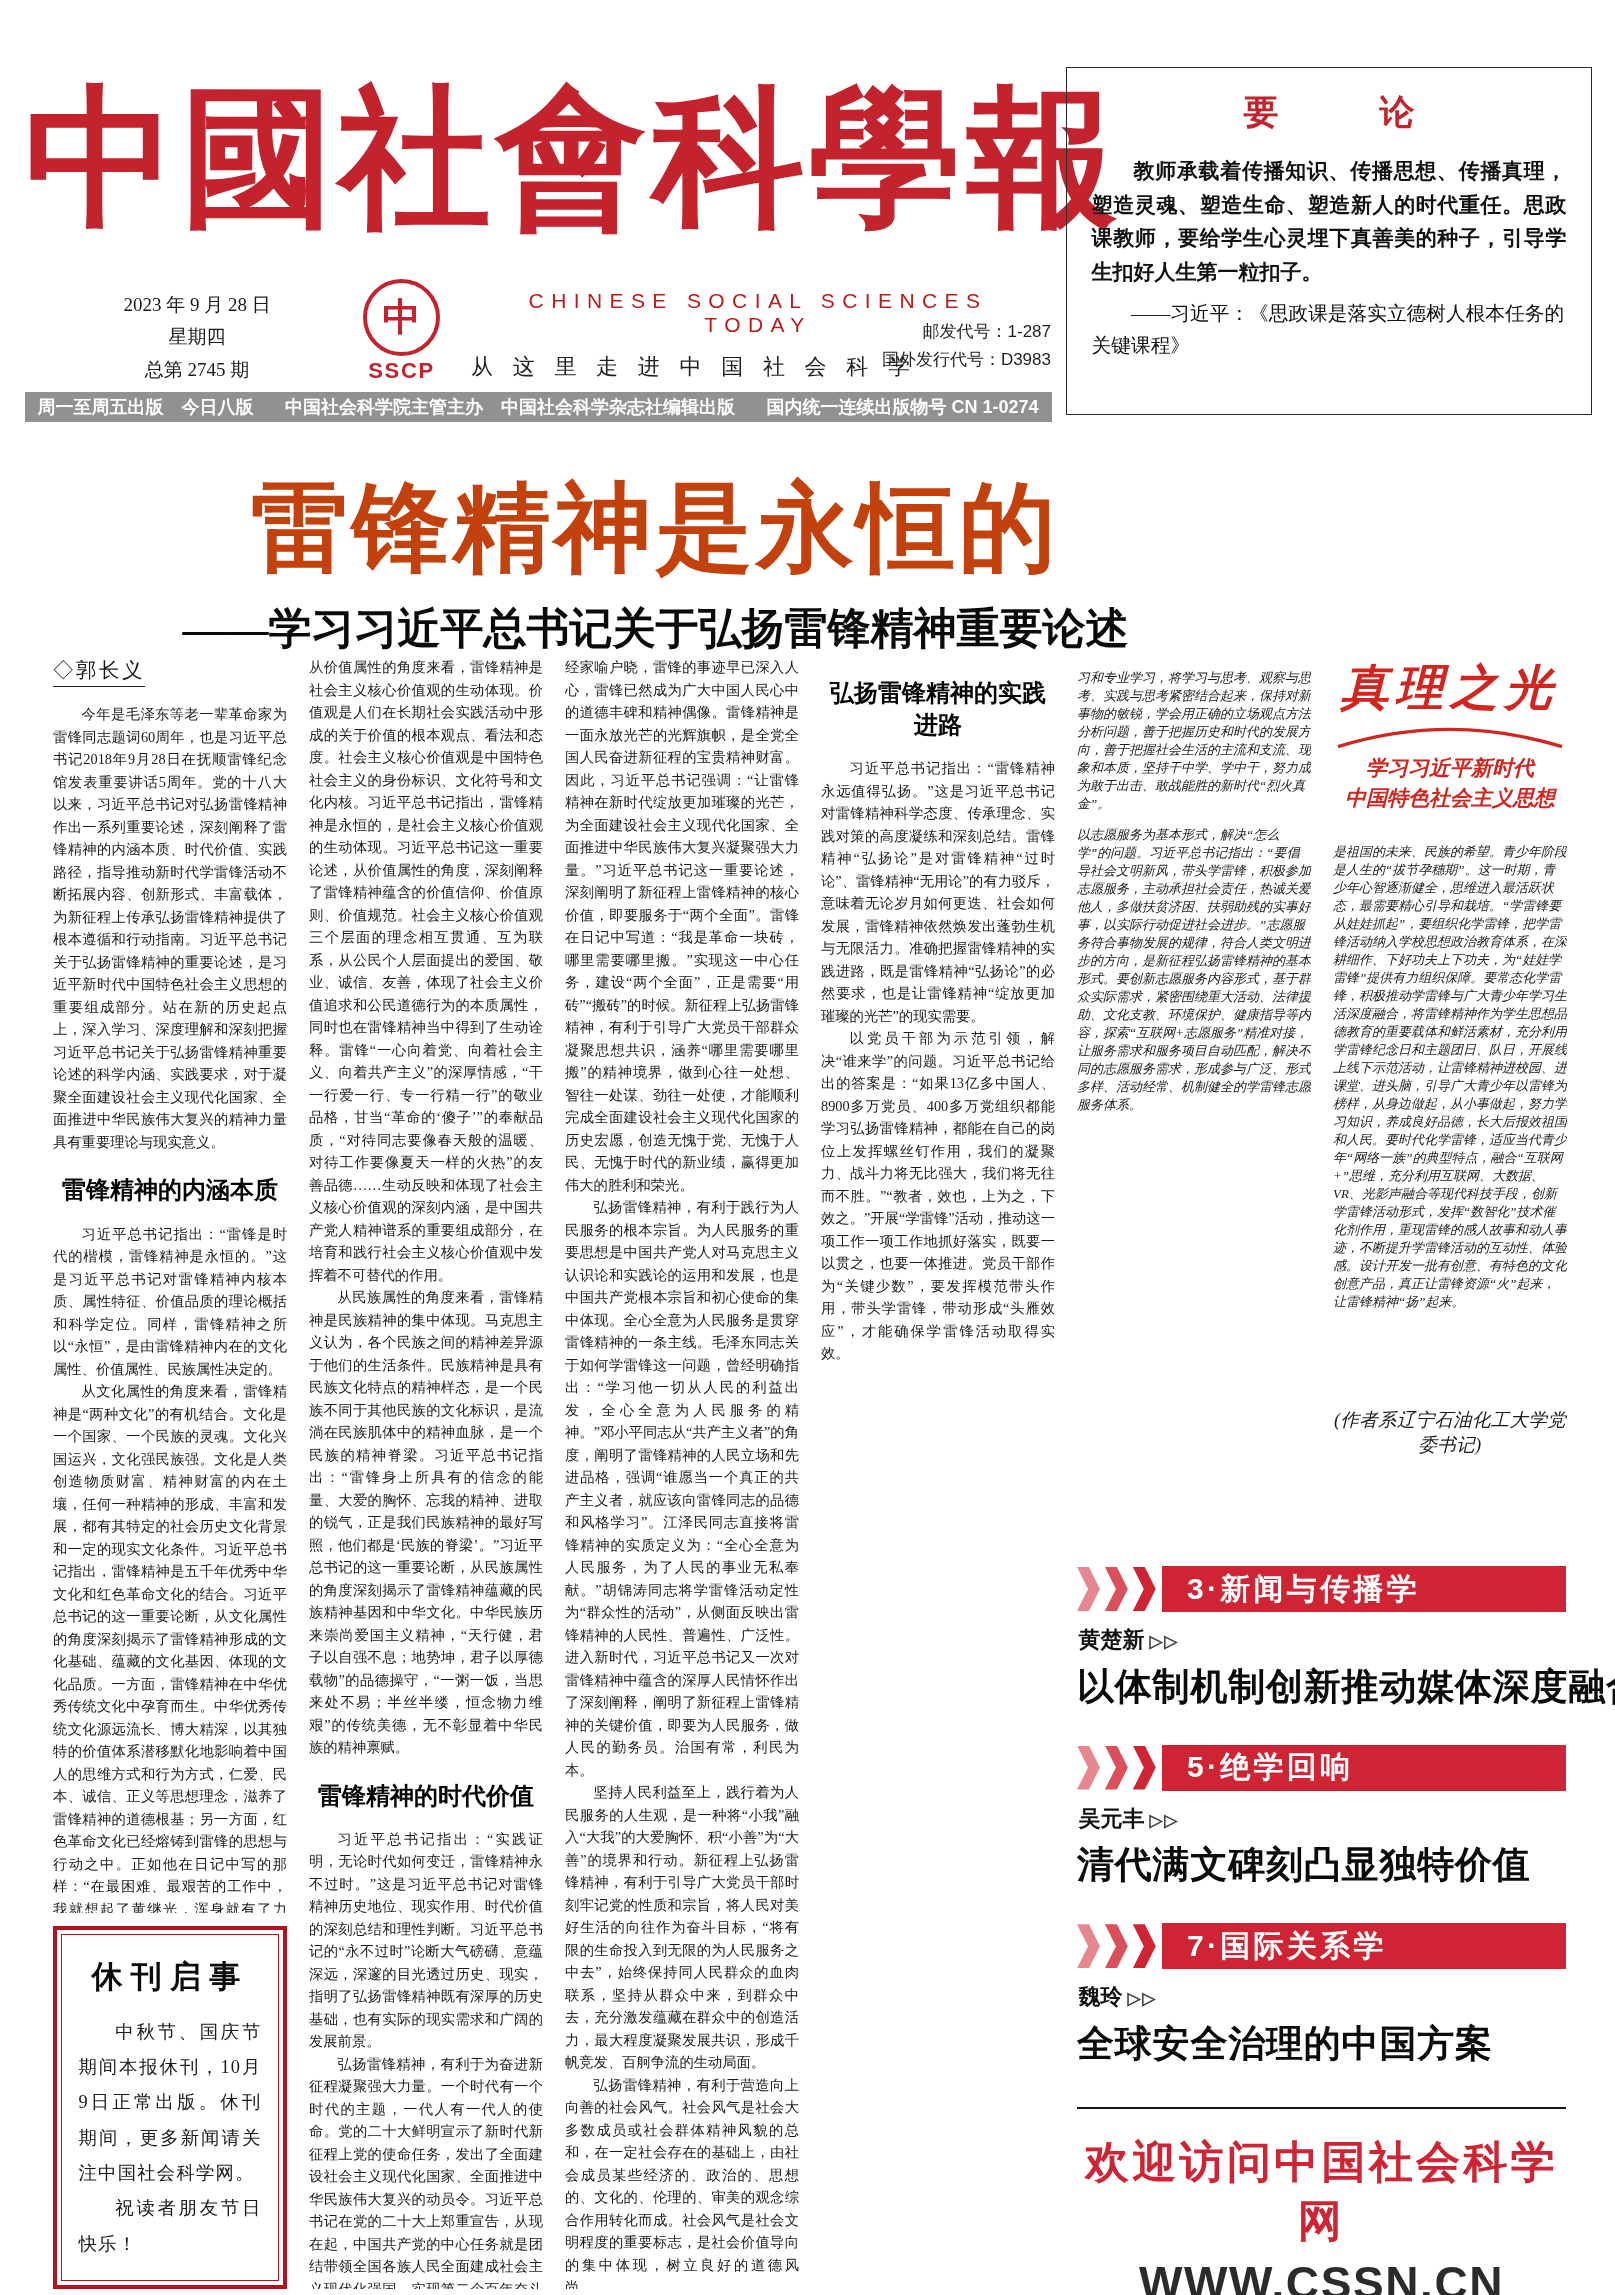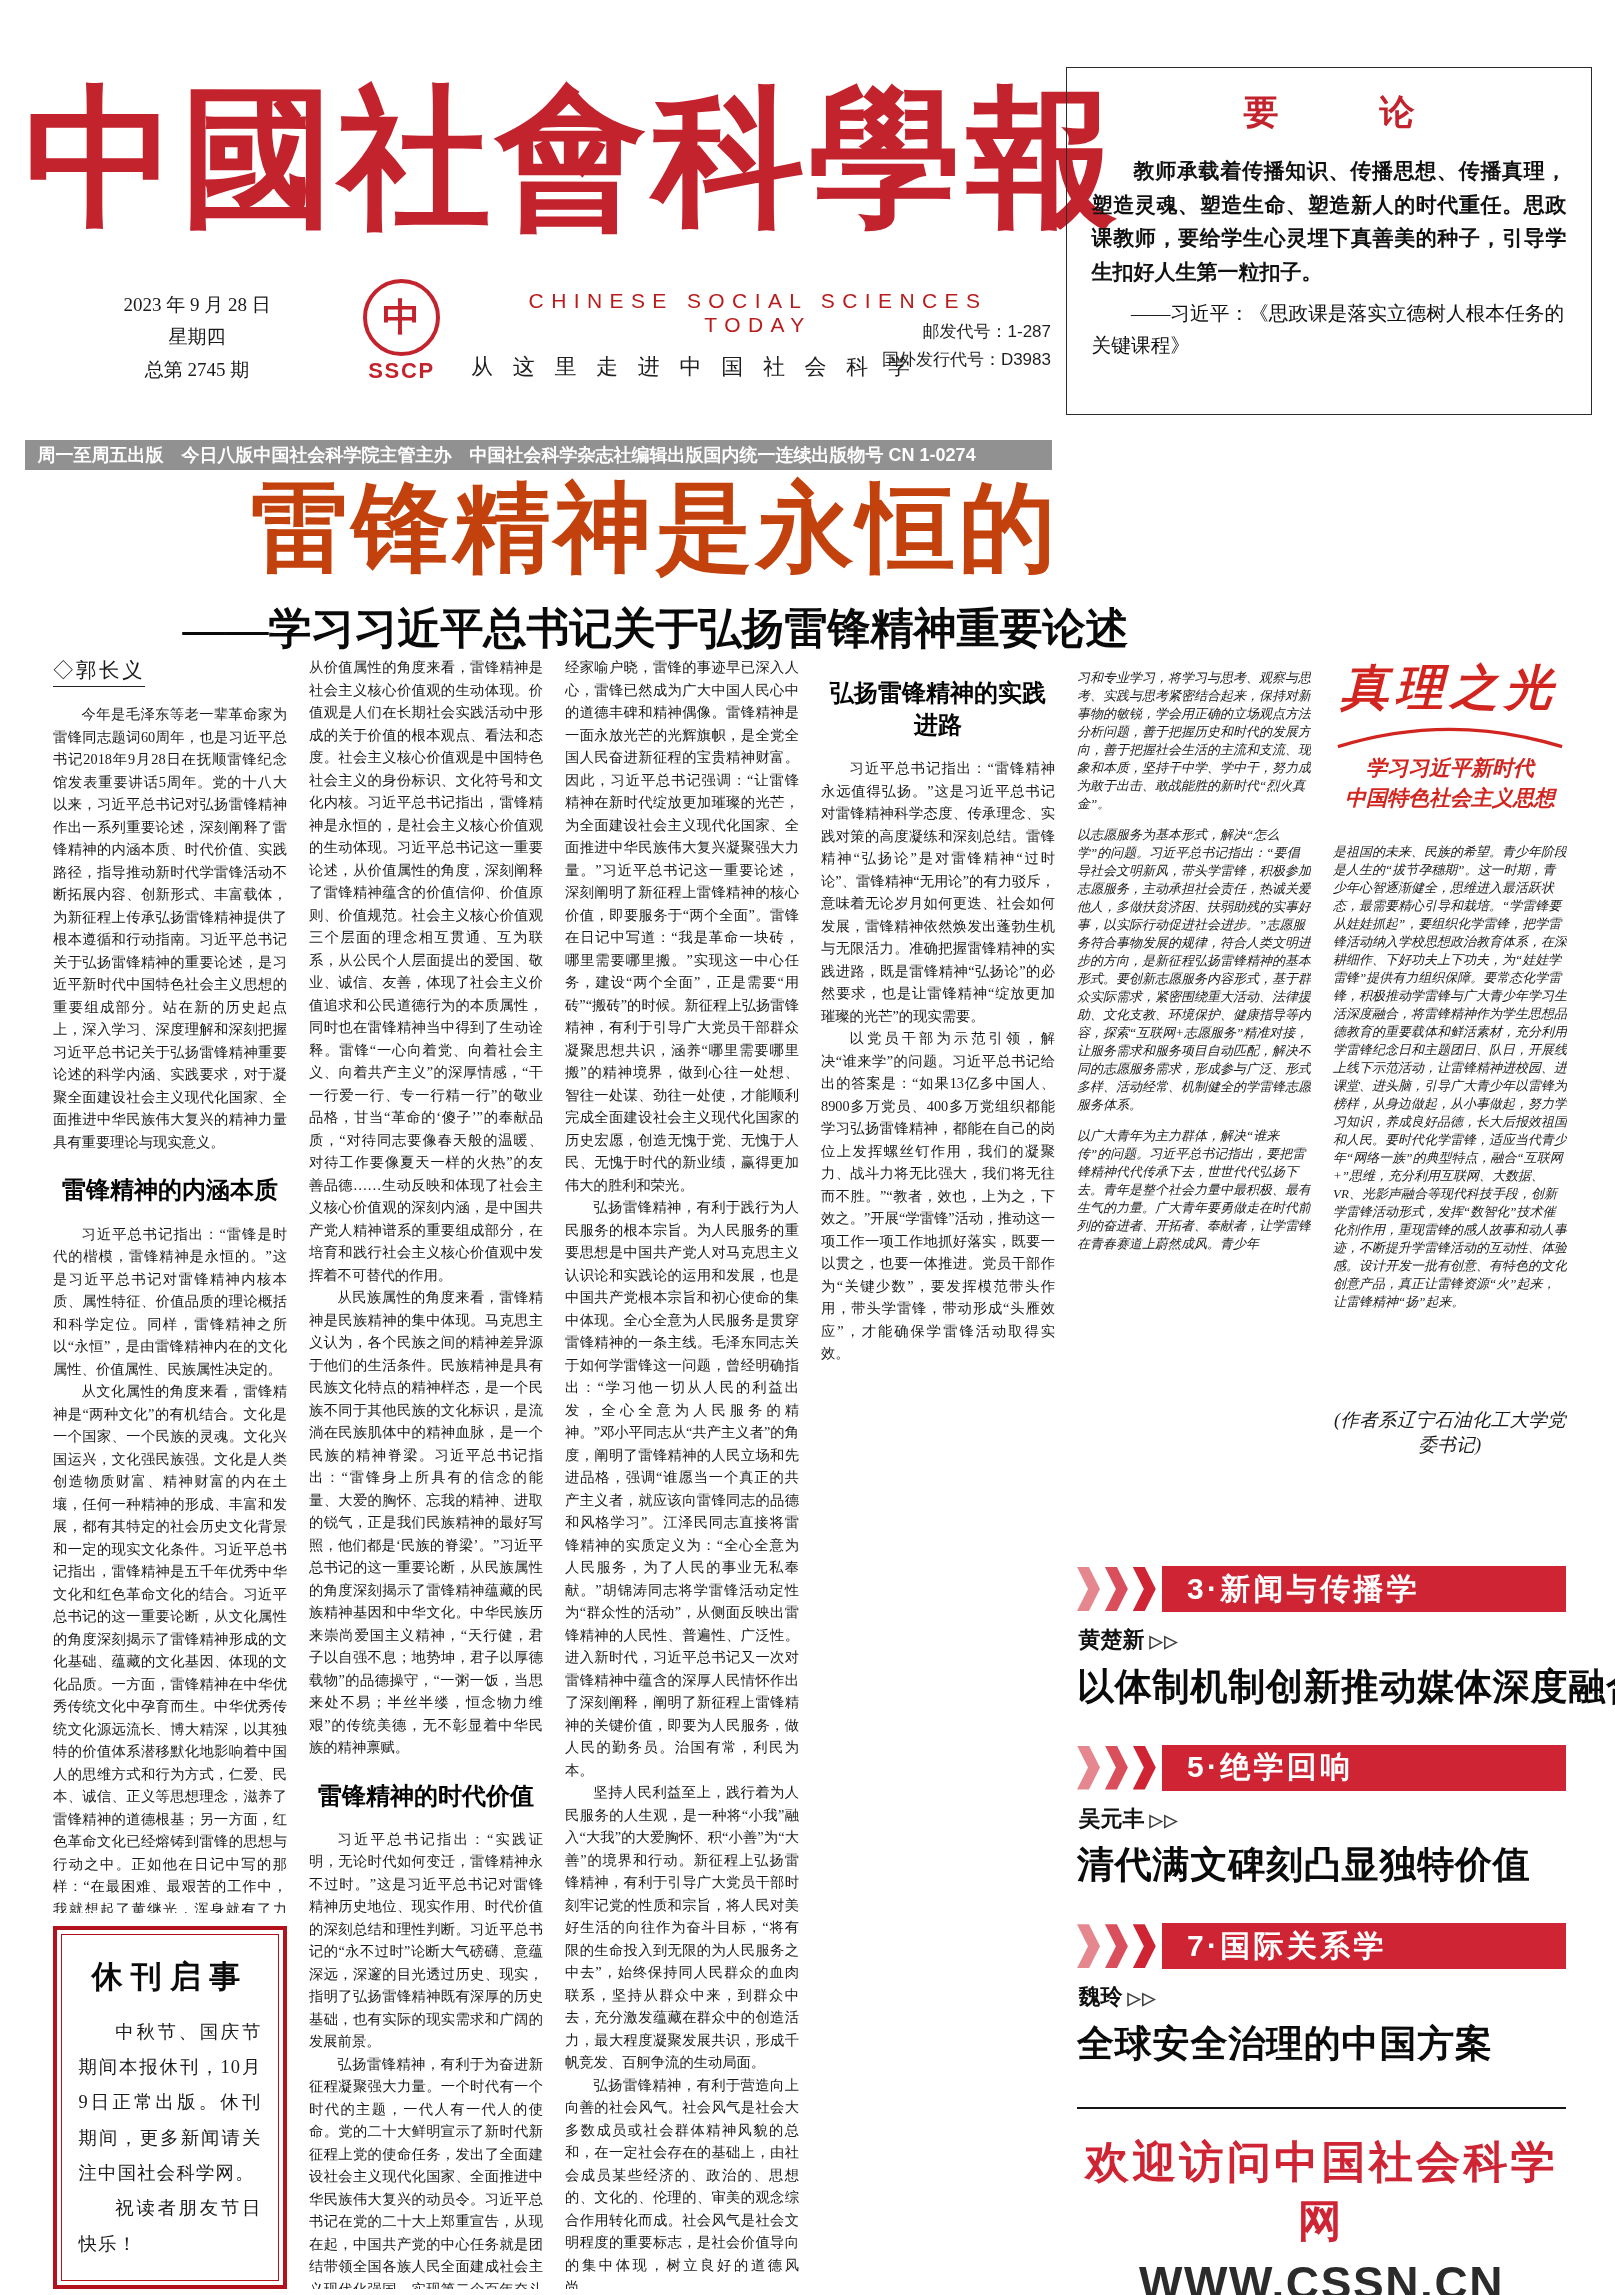--- a/index.html
+++ b/index.html
@@ -19,21 +19,21 @@
   #seal .ring span{font-size:38px;font-weight:900;color:#c3232d;font-family:"Liberation Sans",sans-serif;}
   #seal .sscp{font-family:"Liberation Sans",sans-serif;font-weight:900;font-size:22px;color:#c3232d;
     letter-spacing:1.6px;margin-top:1.6px;}
   #english-block{left:471px;top:289px;width:574px;}
   #english-title{font-family:"Liberation Sans",sans-serif;font-size:21px;letter-spacing:7.4px;color:#b91c1c;text-align:center;}
   #slogan{font-family:"Liberation Sans",sans-serif;font-size:22px;letter-spacing:19.7px;color:#1f1f1f;margin-top:14.8px;white-space:nowrap;}
   #codes{left:787px;top:318px;width:264px;text-align:right;font-size:17px;line-height:1.65;
     font-family:"Liberation Sans",sans-serif;color:#1f1f1f;}
   #gray-band{left:24.6px;top:392px;width:1027px;height:29.5px;background:#919191;color:#fff;
     font-family:"Liberation Sans",sans-serif;font-size:18px;font-weight:700;
-    display:flex;align-items:center;box-sizing:border-box;padding:0 13px;margin-top:48px;}
+    display:flex;align-items:center;justify-content:space-between;box-sizing:border-box;padding:0 13px;}
 
   
   #yaolun{left:1066px;top:67px;width:526px;height:348px;border:1.6px solid #2b2b2b;
     box-sizing:border-box;padding:21px 24.6px 0 24.6px;font-family:"Liberation Sans",sans-serif;}
   #yaolun-title{text-align:center;font-size:35px;font-weight:900;color:#c3232d;letter-spacing:33px;
     text-indent:33px;margin-bottom:18px;}
   #yaolun-body{font-size:21px;font-weight:700;line-height:1.6;text-align:justify;text-indent:2em;color:#111;}
   #yaolun-attr{font-family:"Liberation Serif",serif;font-size:19.7px;line-height:1.62;margin-top:9.8px;
     text-indent:2em;color:#111;}
 
@@ -183,21 +183,20 @@
         <p class="para">以党员干部为示范引领，解决“谁来学”的问题。习近平总书记给出的答案是：“如果13亿多中国人、8900多万党员、400多万党组织都能学习弘扬雷锋精神，都能在自己的岗位上发挥螺丝钉作用，我们的凝聚力、战斗力将无比强大，我们将无往而不胜。”“教者，效也，上为之，下效之。”开展“学雷锋”活动，推动这一项工作一项工作地抓好落实，既要一以贯之，也要一体推进。党员干部作为“关键少数”，要发挥模范带头作用，带头学雷锋，带动形成“头雁效应”，才能确保学雷锋活动取得实效。</p>
       </div>
   </div>
 
   <div class="col-right">
     <div class="right-top">
       <div class="subcol">
         <div class="clip grow">
             <p class="cont">习和专业学习，将学习与思考、观察与思考、实践与思考紧密结合起来，保持对新事物的敏锐，学会用正确的立场观点方法分析问题，善于把握历史和时代的发展方向，善于把握社会生活的主流和支流、现象和本质，坚持干中学、学中干，努力成为敢于出击、敢战能胜的新时代“烈火真金”。</p>
             <p class="para">以志愿服务为基本形式，解决“怎么学”的问题。习近平总书记指出：“要倡导社会文明新风，带头学雷锋，积极参加志愿服务，主动承担社会责任，热诚关爱他人，多做扶贫济困、扶弱助残的实事好事，以实际行动促进社会进步。”志愿服务符合事物发展的规律，符合人类文明进步的方向，是新征程弘扬雷锋精神的基本形式。要创新志愿服务内容形式，基于群众实际需求，紧密围绕重大活动、法律援助、文化支教、环境保护、健康指导等内容，探索“互联网+志愿服务”精准对接，让服务需求和服务项目自动匹配，解决不同的志愿服务需求，形成参与广泛、形式多样、活动经常、机制健全的学雷锋志愿服务体系。</p>
-            <p class="para">以广大青年为主力群体，解决“谁来传”的问题。习近平总书记指出，要把雷锋精神代代传承下去，世世代代弘扬下去。青年是整个社会力量中最积极、最有生气的力量。广大青年要勇做走在时代前列的奋进者、开拓者、奉献者，让学雷锋在青春赛道上蔚然成风。青少年</p>
           </div>
       </div>
       <div class="subcol">
         <div id="truth-box">
           <div id="truth-title">真理之光</div>
           <svg id="truth-arc" width="234" height="28" viewBox="0 0 285 34">
             <path d="M6,30 Q142,-12 279,30" stroke="#d2251f" stroke-width="4" fill="none"></path>
           </svg>
           <div class="truth-line">学习习近平新时代</div>
           <div class="truth-line">中国特色社会主义思想</div>

